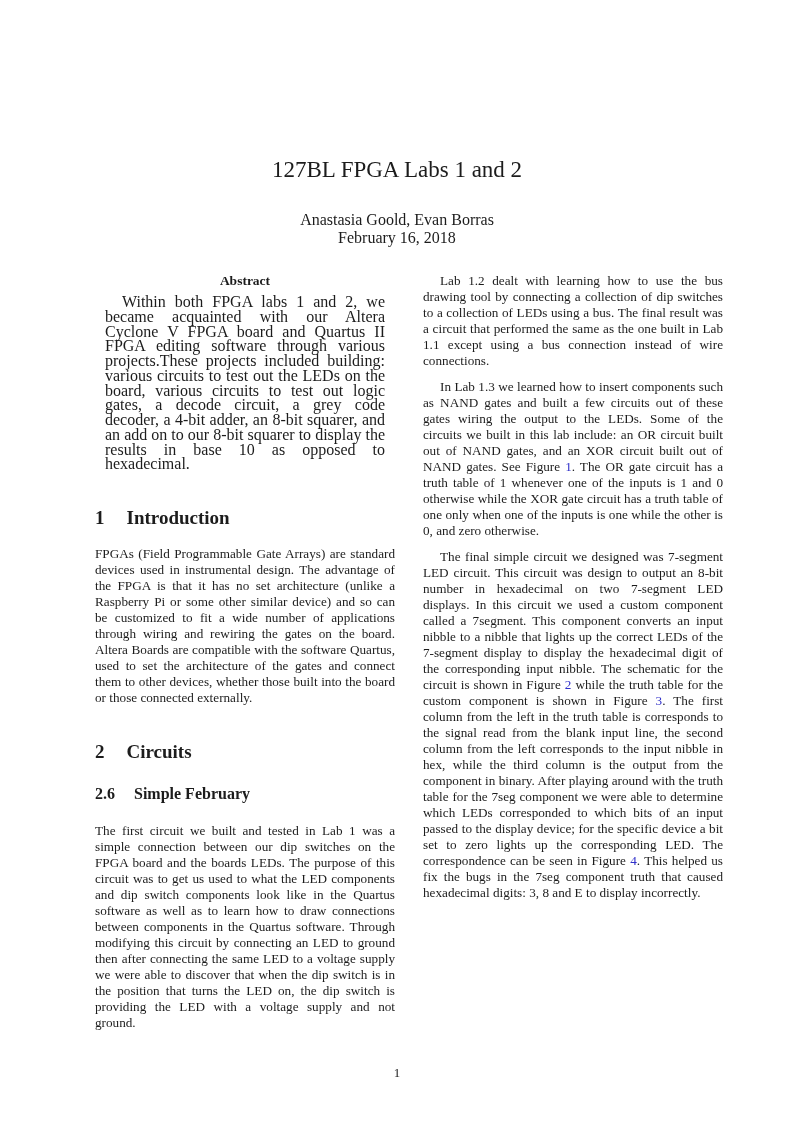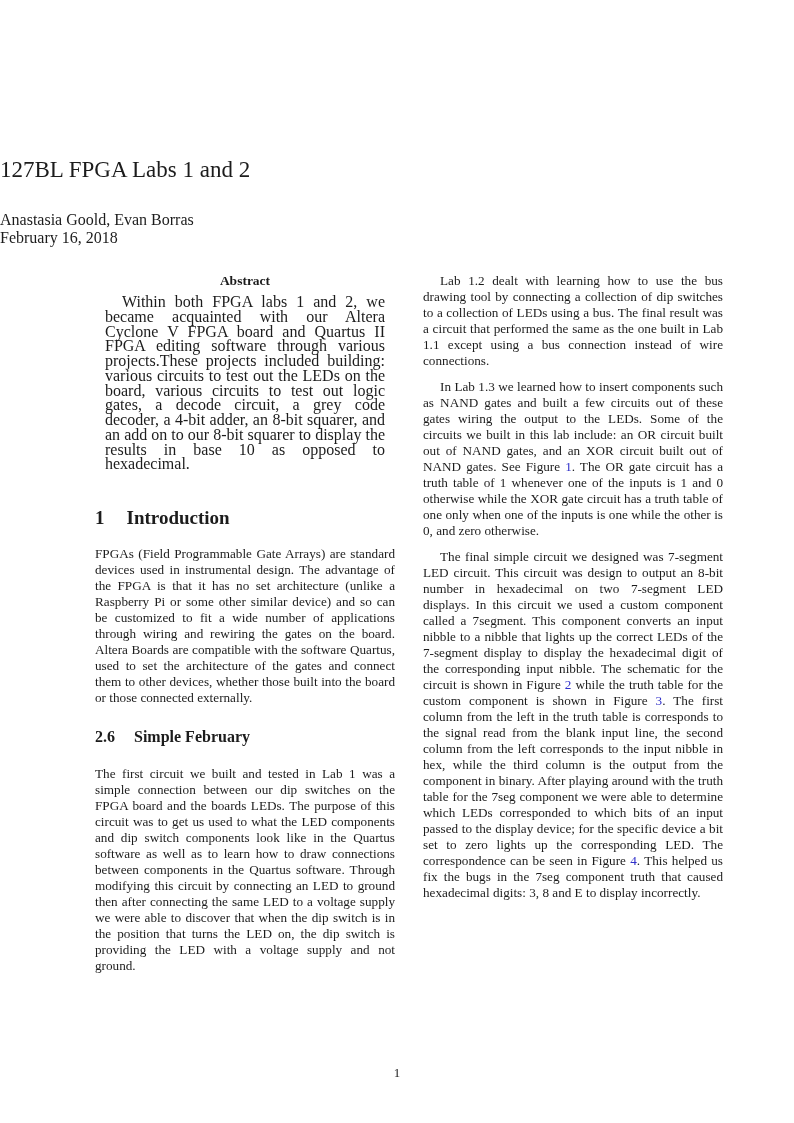--- a/index.html
+++ b/index.html
@@ -7,21 +7,21 @@
     position: relative;
     width: 794px;
     height: 1123px;
     margin: 0 auto;
     background: #ffffff;
     font-family: "Liberation Serif", "DejaVu Serif", serif;
     color: #1c1c1c;
     overflow: hidden;
     box-sizing: border-box;
   }
-  .titleblock { }
+  .titleblock { text-align: center; }
   .paper-title  { padding-top: 157px; font-size: 23px; line-height: 26px; }
   .paper-authors{ margin-top: 28px; font-size: 16px; line-height: 18px; }
   .paper-date   { font-size: 16px; line-height: 18px; }
 
   .columns { display: flex; margin: 26px 84px 0 95px; gap: 28px; }
   .col { width: 300px; flex: 0 0 300px; }
 
   .abstract-heading {
     text-align: center; font-weight: bold;
     font-size: 13.5px; line-height: 16px; margin: 0 0 6px 0;
@@ -64,20 +64,23 @@
 
     <div class="col lcol">
       <div class="abstract-heading">Abstract</div>
       <p class="abstract-text">Within both FPGA labs 1 and 2, we became acquainted with our Altera Cyclone V FPGA board and Quartus II FPGA editing software through various projects.These projects included building: various circuits to test out the LEDs on the board, various circuits to test out logic gates, a decode circuit, a grey code decoder, a 4-bit adder, an 8-bit squarer, and an add on to our 8-bit squarer to display the results in base 10 as opposed to hexadecimal.</p>
 
       <div class="section-heading">
         <span class="sec-num">1</span><span class="sec-title">Introduction</span>
       </div>
       <p class="body-par">FPGAs (Field Programmable Gate Arrays) are standard devices used in instrumental design. The advantage of the FPGA is that it has no set architecture (unlike a Raspberry Pi or some other similar device) and so can be customized to fit a wide number of applications through wiring and rewiring the gates on the board. Altera Boards are compatible with the software Quartus, used to set the architecture of the gates and connect them to other devices, whether those built into the board or those connected externally.</p>
 
+      <div class="section-heading">
+        <span class="sec-num">2</span><span class="sec-title">Circuits</span>
+      </div>
 
       <div class="subsection-heading">
         <span class="sec-num">2.6</span><span class="sec-title">Simple February</span>
       </div>
       <p class="body-par">The first circuit we built and tested in Lab 1 was a simple connection between our dip switches on the FPGA board and the boards LEDs. The purpose of this circuit was to get us used to what the LED components and dip switch components look like in the Quartus software as well as to learn how to draw connections between components in the Quartus software. Through modifying this circuit by connecting an LED to ground then after connecting the same LED to a voltage supply we were able to discover that when the dip switch is in the position that turns the LED on, the dip switch is providing the LED with a voltage supply and not ground.</p>
     </div>
 
     <div class="col rcol">
       <p class="body-par">Lab 1.2 dealt with learning how to use the bus drawing tool by connecting a collection of dip switches to a collection of LEDs using a bus. The final result was a circuit that performed the same as the one built in Lab 1.1 except using a bus connection instead of wire connections.</p>
       <p class="body-par">In Lab 1.3 we learned how to insert components such as NAND gates and built a few circuits out of these gates wiring the output to the LEDs. Some of the circuits we built in this lab include: an OR circuit built out of NAND gates, and an XOR circuit built out of NAND gates. See Figure <a class="figlink" href="#">1</a>. The OR gate circuit has a truth table of 1 whenever one of the inputs is 1 and 0 otherwise while the XOR gate circuit has a truth table of one only when one of the inputs is one while the other is 0, and zero otherwise.</p>

